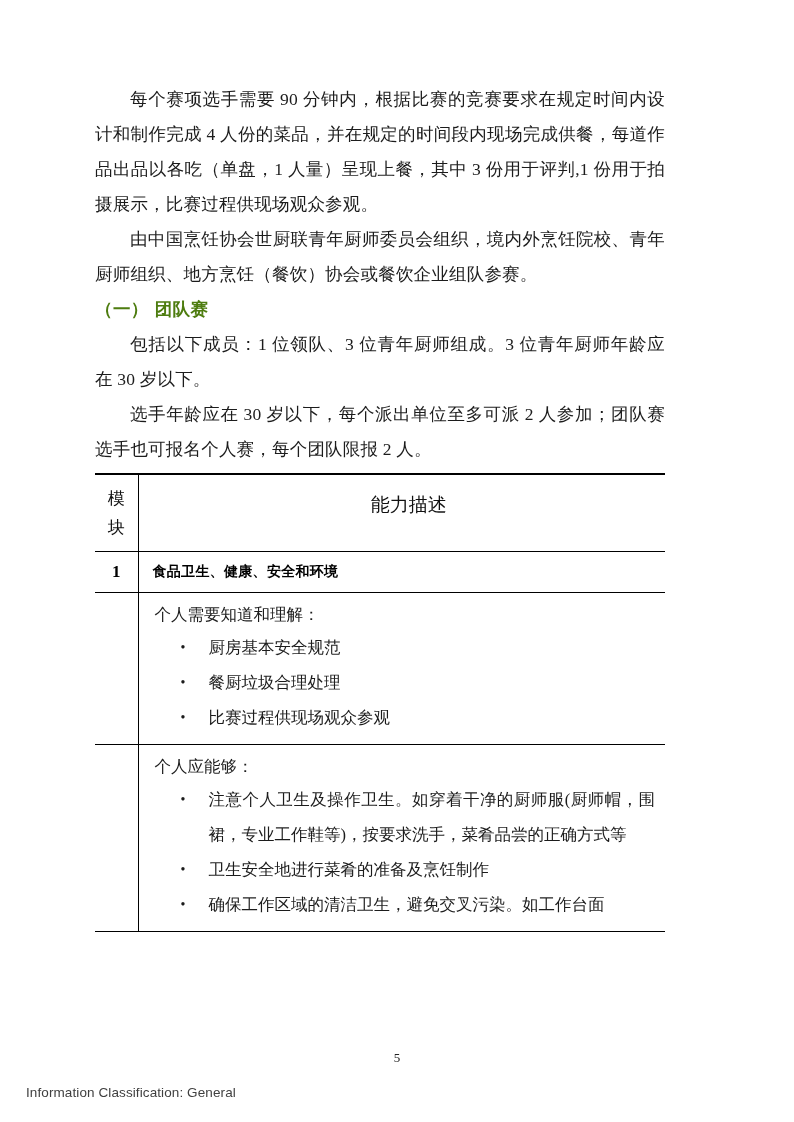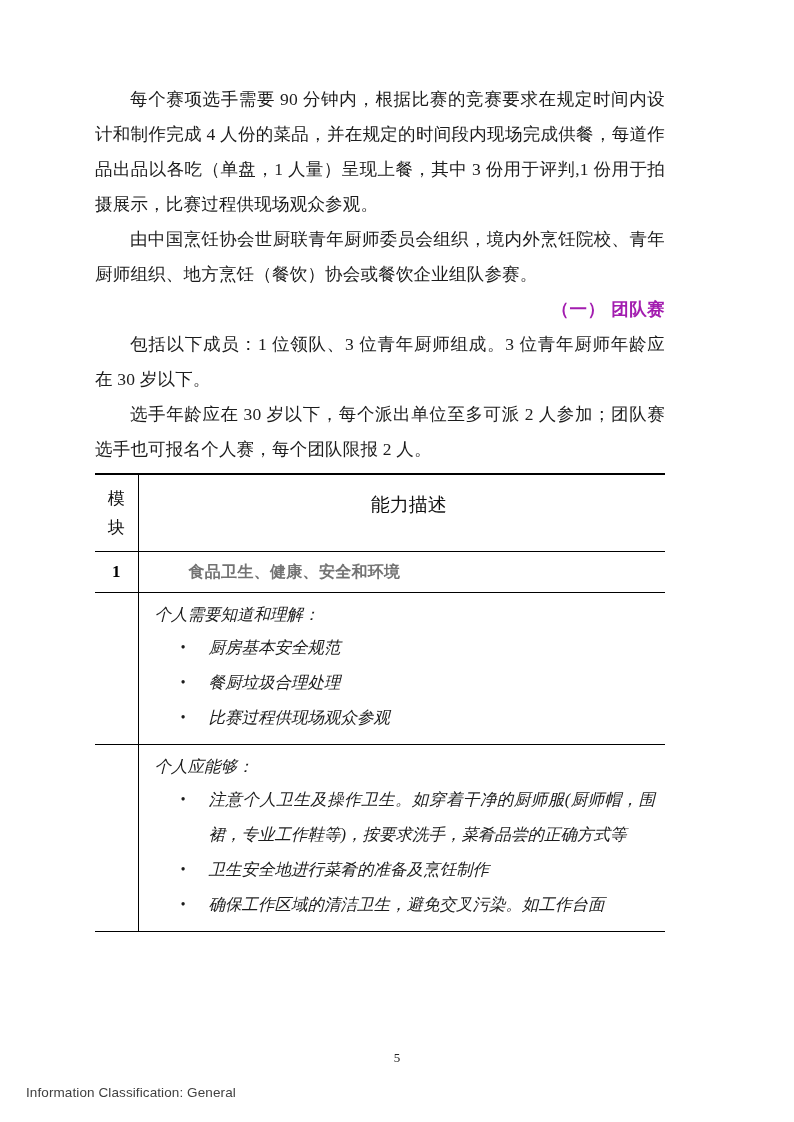--- a/index.html
+++ b/index.html
@@ -54,22 +54,21 @@
     letter-spacing: 0.4px;
     color: #000;
   }
   .h-sub {
     font-size: 17.5px;
     line-height: 35px;
     font-weight: bold;
     margin: 0;
     text-indent: 0;
     letter-spacing: 0.4px;
-    color: #a21caf;
-    text-align: right;
+    color: #4d7c0f;
   }
   .h-sub .paren-label { margin-right: 6px; }
 
   
   .cap-table {
     width: 570px;
     border-collapse: collapse;
     margin-top: 6px;
     table-layout: fixed;
   }
@@ -128,32 +127,30 @@
     align-items: center;
     justify-content: center;
   }
 
   .mod-num {
     padding: 7px 0 7px 0;
     font-size: 17px;
     line-height: 26px;
   }
   .mod-title {
-    font-size: 16px;
+    font-size: 14px;
     font-weight: bold;
     line-height: 26px;
     padding: 7px 0 7px 0;
-    color: #737373;
+    color: #000000;
     letter-spacing: 0.3px;
-    margin-left: 36px;
   }
 
   .cell-block {
     padding: 7px 0 9px 0;
-    font-style: italic;
   }
   .lead-in {
     font-size: 16.5px;
     line-height: 30px;
     color: #1c1c1c;
     padding-left: 2px;
   }
   ul.bullets {
     list-style: none;
     margin: 0;

